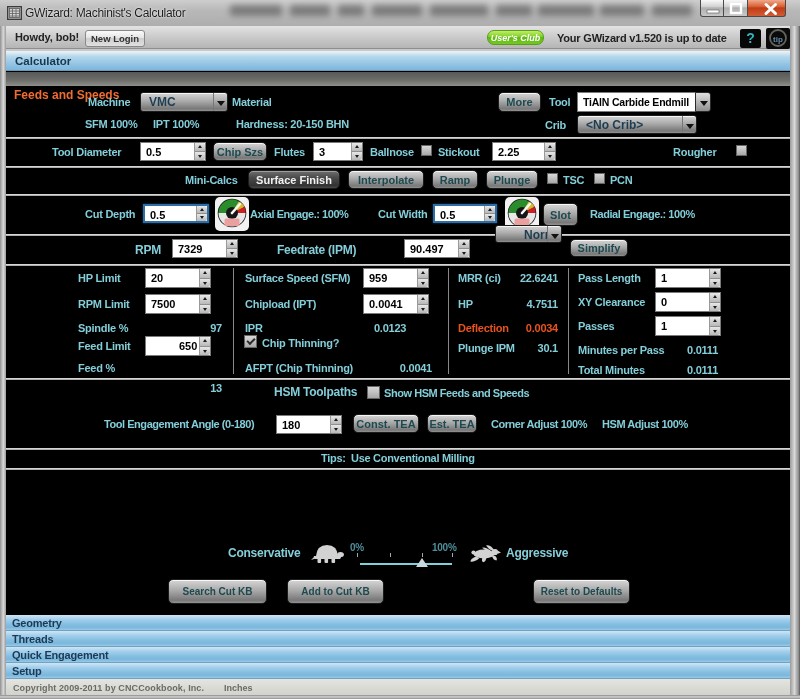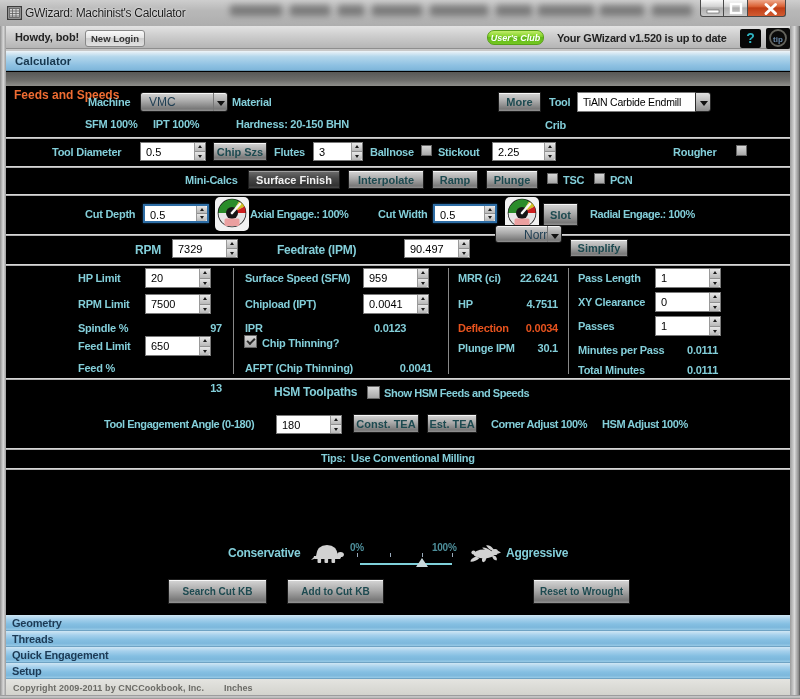--- a/index.html
+++ b/index.html
@@ -48,36 +48,36 @@
   background:linear-gradient(#eef4f8,#b4d7ec 30%,#8ec1e2 75%,#7fb6da);
   border-bottom:1px solid #6899b8; }
 #calcbar span { position:absolute; left:13px; top:4px; font-size:11.5px; font-weight:bold; color:#17374e; }
 #feedsbar { left:2px; top:72px; width:796px; height:14px;
   background:linear-gradient(#585856,#6e6e6b 60%,#8f8f8b); }
 #feedsbar span { position:absolute; left:12px; top:16px; font-size:12px; font-weight:bold; color:#ef6c32; }
 
 .lbl { position:absolute; font-size:11px; font-weight:bold; color:#83ced9; letter-spacing:-0.25px; white-space:nowrap; }
 .val { position:absolute; font-size:11px; font-weight:bold; color:#83ced9; letter-spacing:-0.25px; white-space:nowrap; }
 .field { position:absolute; background:#fff; border:1px solid #7a7a7a; display:flex; }
-.field .txt { flex:1; font-size:11px; font-weight:normal; color:#000; padding:3px 0 0 5px; }
+.field .txt { flex:1; font-size:11px; font-weight:bold; color:#000; padding:3px 0 0 5px; }
 .spin { width:11px; border-left:1px solid #999; display:flex; flex-direction:column; border-radius:0 2px 2px 0; overflow:hidden; }
 .spin i { flex:1; background:linear-gradient(#e8e8e8,#b8b8b8); position:relative; }
 .spin i:first-child { border-bottom:1px solid #909090; }
 .spin i:before { content:""; position:absolute; left:2.5px; border-left:2.5px solid transparent; border-right:2.5px solid transparent; }
 .spin i.up:before { top:2px; border-bottom:3.5px solid #1a1a1a; }
 .spin i.dn:before { bottom:2px; border-top:3.5px solid #1a1a1a; }
 .combo { position:absolute; border:1px solid #1c1c1c; border-radius:3px;
   background:linear-gradient(#d6d6d6,#aaaaaa 45%,#787878 88%,#929292);
   box-shadow:inset 0 1px 0 rgba(255,255,255,.8); display:flex; }
-.combo .ctxt { flex:1; font-size:12px; font-weight:normal; color:#1d3d52; padding:2px 0 0 8px;
+.combo .ctxt { flex:1; font-size:12px; font-weight:bold; color:#1d3d52; padding:2px 0 0 8px;
   white-space:nowrap; overflow:hidden; }
 .combo .carr { width:14px; border-left:1px solid #777; position:relative; }
 .combo .carr:before { content:""; position:absolute; left:3px; top:8px;
   border-left:4px solid transparent; border-right:4px solid transparent; border-top:5px solid #111; }
-.btn { position:absolute; border:1px solid #1c1c1c; border-radius:0;
+.btn { position:absolute; border:1px solid #1c1c1c; border-radius:5px;
   background:linear-gradient(#d6d6d6,#aaaaaa 45%,#787878 88%,#929292);
   box-shadow:inset 0 1px 0 rgba(255,255,255,.8);
   font-size:11px; font-weight:bold; color:#1d4a50; text-align:center; }
 .btn.dark { background:linear-gradient(#6e6e6e,#4a4a4a 40%,#333 85%,#484848); color:#f0f0f0;
   box-shadow:inset 0 1px 0 rgba(255,255,255,.35); }
 .cb { position:absolute; width:11px; height:11px; border:1px solid #666;
   background:linear-gradient(#d8d8d8,#a8a8a8); }
 .cb.chk:after { content:""; position:absolute; left:2px; top:2px; width:6px; height:3px;
   border-left:2px solid #2a2a2a; border-bottom:2px solid #2a2a2a; transform:rotate(-45deg); }
 .sep { position:absolute; left:0; width:800px; height:2px;
@@ -167,20 +167,24 @@
   <div class="field" style="left:577px;top:92px;width:119px;height:20px;">
       <div class="txt" style="font-size:10.5px;letter-spacing:-0.2px;padding-top:3px;">TiAlN Carbide Endmill</div>
     </div>
   <div class="abs" style="left:695px;top:92px;width:16px;height:20px;border:1px solid #2a2a2a;border-radius:0 3px 3px 0;background:linear-gradient(#e0e0e0,#8f8f8f);">
       <div style="position:absolute;left:4px;top:8px;border-left:4px solid transparent;border-right:4px solid transparent;border-top:5px solid #111;"></div>
     </div>
   <div class="val" style="left:85px;top:118px;">SFM 100%</div>
   <div class="val" style="left:153px;top:118px;">IPT 100%</div>
   <div class="val" style="left:236px;top:118px;">Hardness: 20-150 BHN</div>
   <div class="lbl" style="left:545px;top:119px;">Crib</div>
+  <div class="combo" style="left:577px;top:115px;width:120px;height:19px;">
+      <div class="ctxt">&lt;No Crib&gt;</div>
+      <div class="carr"></div>
+    </div>
   <div class="sep" style="top:137px;"></div>
 
   <div class="lbl" style="left:52px;top:146px;">Tool Diameter</div>
   <div class="field" style="left:140px;top:142px;width:66px;height:19px;">
       <div class="txt">0.5</div>
       <div class="spin">
         <i class="up"></i>
         <i class="dn"></i>
       </div>
     </div>
@@ -302,21 +306,21 @@
   <div class="field" style="left:145px;top:294px;width:66px;height:20px;">
       <div class="txt">7500</div>
       <div class="spin">
         <i class="up"></i>
         <i class="dn"></i>
       </div>
     </div>
   <div class="lbl" style="left:78px;top:322px;">Spindle %</div>
   <div class="val" style="left:150px;top:322px;width:72px;text-align:right;">97</div>
   <div class="lbl" style="left:78px;top:340px;">Feed Limit</div>
-  <div class="field" style="left:145px;top:336px;width:66px;height:20px;">
+  <div class="field" style="left:145px;top:336px;width:66px;height:20px;padding-left:28px;">
       <div class="txt">650</div>
       <div class="spin">
         <i class="up"></i>
         <i class="dn"></i>
       </div>
     </div>
   <div class="lbl" style="left:78px;top:362px;">Feed %</div>
   <div class="val" style="left:150px;top:382px;width:72px;text-align:right;">13</div>
 
   <div class="lbl" style="left:245px;top:272px;">Surface Speed (SFM)</div>
@@ -426,21 +430,21 @@
     <path d="M25 4.8 Q21 -0.5 17 0.5 Q19.5 4.5 24 6.2 Z"></path>
     <path d="M21.5 5.5 Q16 1.5 13 2.8 Q16.5 5.8 21 7 Z"></path>
     <path d="M7 11.5 Q1 14 1.5 16.8 Q6 17.2 10.5 13 Z"></path>
     <path d="M13.5 12.5 Q12 16.5 14.5 17.2 Q17 16 17.5 13 Z"></path>
     <path d="M23 10.8 Q24 15.2 27.5 15.6 Q28.8 13.2 26 10.8 Z"></path>
     <circle cx="4.5" cy="7.5" r="2.1"></circle>
   </svg>
   <div class="lbl" style="left:506px;top:546px;font-size:12px;">Aggressive</div>
   <div class="btn" style="left:168px;top:579px;width:99px;height:25px;line-height:24px;font-size:10px;">Search Cut KB</div>
   <div class="btn" style="left:287px;top:579px;width:97px;height:25px;line-height:24px;font-size:10px;">Add to Cut KB</div>
-  <div class="btn" style="left:533px;top:579px;width:97px;height:25px;line-height:24px;font-size:10px;">Reset to Wrought</div>
+  <div class="btn" style="left:533px;top:579px;width:97px;height:25px;line-height:24px;font-size:10px;">Reset to Defaults</div>
 
   <div class="acc" style="top:615px;">
       <span>Geometry</span>
     </div>
   <div class="acc" style="top:631px;">
       <span>Threads</span>
     </div>
   <div class="acc" style="top:647px;">
       <span>Quick Engagement</span>
     </div>

